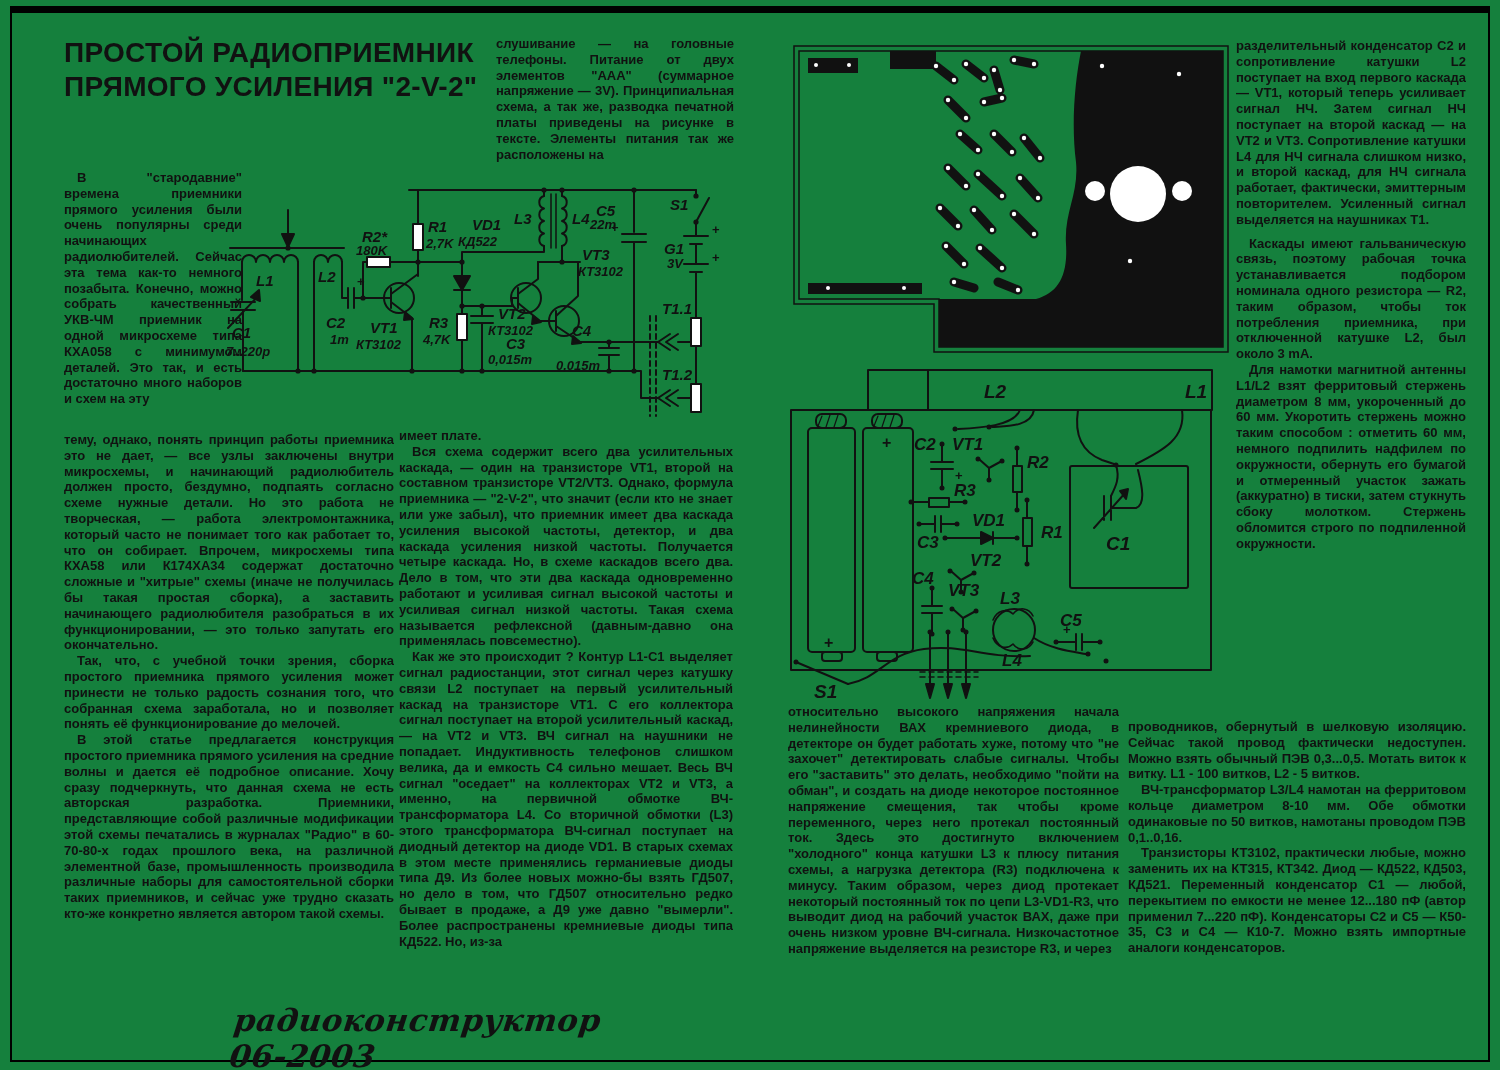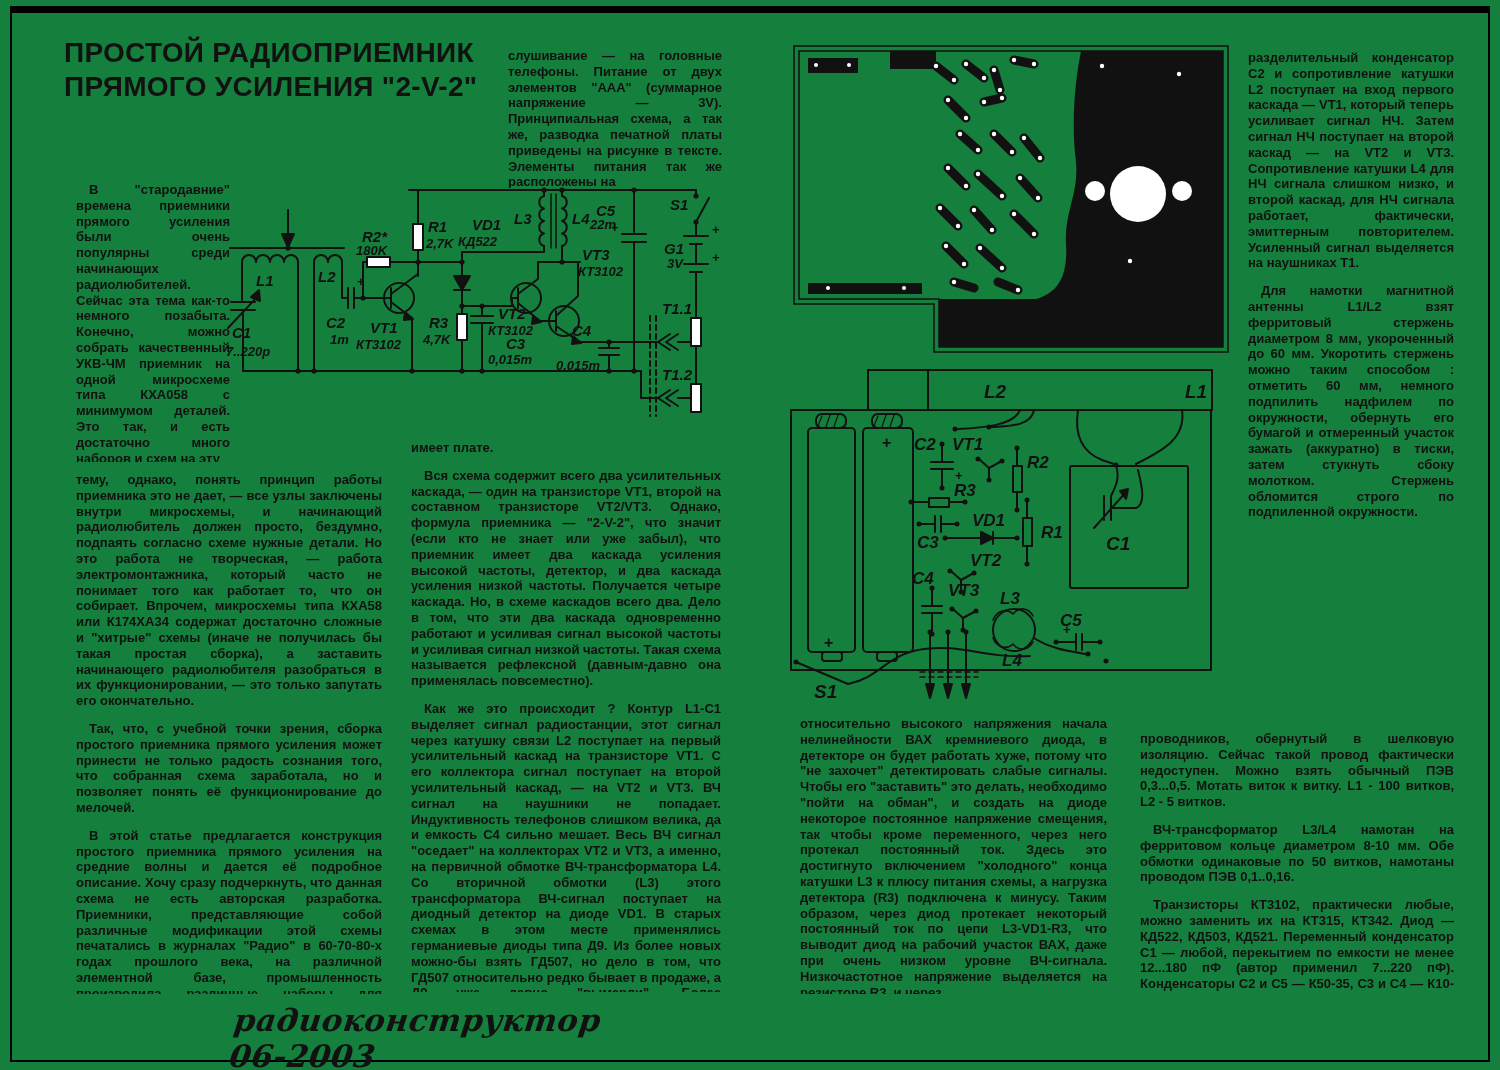--- a/index.html
+++ b/index.html
@@ -3,21 +3,21 @@
 <meta charset="utf-8">
 <style>
   html,body{margin:0;padding:0;background:#fff;}
   #page{position:relative;width:1500px;height:1070px;background:#15803d;color:#111;
         font-family:"Liberation Sans",sans-serif;overflow:hidden;}
   .frame{position:absolute;inset:6px 10px 8px 10px;border:2px solid #000;border-top:7px solid #000;pointer-events:none;}
   .title{position:absolute;left:64px;top:36px;width:446px;font-weight:bold;font-size:28px;
          line-height:34px;letter-spacing:.3px;}
   .tcol{position:absolute;text-align:justify;font-weight:bold;font-size:13px;line-height:15.8px;
         overflow:hidden;hyphens:auto;}
-  .tcol p{margin:12px;}
+  .tcol p{margin:0;}
   .tcol p.ind{text-indent:13px;}
   #col-right p:nth-of-type(2){margin-top:8px;}
   .fig{position:absolute;}
   .w{stroke:#111;stroke-width:2;fill:none;stroke-linecap:round;stroke-linejoin:round;}
   .w15{stroke:#111;stroke-width:1.5;fill:none;}
   .dash{stroke-dasharray:5,4;}
   .dot{fill:#111;}
   .blk{fill:#111;stroke:none;}
   .pad{fill:#fff;stroke:none;}
   .tr{stroke:#111;stroke-width:9;stroke-linecap:round;fill:none;}
@@ -41,38 +41,39 @@
   </div>
 
   <div class="tcol" id="col-intro" style="left:496px;top:36px;width:238px;height:152px">
       <p>слушивание — на головные телефоны. Питание от двух элементов "ААА" (суммарное напряжение — 3V). Принципиальная схема, а так же, разводка печатной платы приведены на рисунке в тексте. Элементы питания так же расположены на</p>
     </div>
 
   <div class="tcol" style="left:64px;top:170px;width:178px;height:292px">
       <p class="ind">В "стародавние" времена приемники прямого усиления были очень популярны среди начинающих радиолюбителей. Сейчас эта тема как-то немного позабыта. Конечно, можно собрать качественный УКВ-ЧМ приемник на одной микросхеме типа КХА058 с минимумом деталей. Это так, и есть достаточно много наборов и схем на эту</p>
     </div>
 
-  <div class="tcol" style="left:64px;top:460px;width:330px;height:534px">
+  <div class="tcol" style="left:64px;top:432px;width:330px;height:534px">
       <p>тему, однако, понять принцип работы приемника это не дает, — все узлы заключены внутри микросхемы, и начинающий радиолюбитель должен просто, бездумно, подпаять согласно схеме нужные детали. Но это работа не творческая, — работа электромонтажника, который часто не понимает того как работает то, что он собирает. Впрочем, микросхемы типа КХА58 или К174ХА34 содержат достаточно сложные и "хитрые" схемы (иначе не получилась бы такая простая сборка), а заставить начинающего радиолюбителя разобраться в их функционировании, — это только запутать его окончательно.</p>
       <p class="ind">Так, что, с учебной точки зрения, сборка простого приемника прямого усиления может принести не только радость сознания того, что собранная схема заработала,  но и позволяет понять её функционирование до мелочей.</p>
       <p class="ind">В этой статье предлагается конструкция простого приемника прямого усиления на средние волны и дается её подробное описание. Хочу сразу подчеркнуть, что данная схема не есть авторская разработка. Приемники, представляющие собой различные модификации этой схемы печатались в журналах "Радио" в 60-70-80-х годах прошлого века, на различной элементной базе, промышленность производила различные наборы для самостоятельной сборки таких приемников, и сейчас уже трудно сказать кто-же конкретно является автором такой схемы.</p>
     </div>
 
   <div class="tcol" style="left:399px;top:428px;width:334px;height:564px">
       <p>имеет плате.</p>
       <p class="ind">Вся схема содержит всего два усилительных каскада, — один на транзисторе VT1, второй на составном транзисторе VT2/VT3. Однако, формула приемника — "2-V-2", что значит (если кто не знает или уже забыл), что приемник имеет два каскада усиления высокой частоты, детектор, и два каскада усиления низкой частоты. Получается четыре каскада. Но, в схеме каскадов всего два. Дело в том, что эти два каскада одновременно работают и усиливая сигнал высокой частоты и усиливая сигнал низкой частоты. Такая схема называется рефлексной (давным-давно она применялась повсеместно).</p>
       <p class="ind">Как же это происходит ? Контур L1-C1 выделяет сигнал радиостанции, этот сигнал через катушку связи L2 поступает на первый усилительный каскад на транзисторе VT1. С его коллектора сигнал поступает на второй усилительный каскад, — на VT2 и VT3. ВЧ сигнал на наушники не попадает. Индуктивность телефонов слишком велика, да и емкость C4 сильно мешает. Весь ВЧ сигнал "оседает" на коллекторах VT2 и VT3, а именно, на первичной обмотке ВЧ-трансформатора L4. Со вторичной обмотки (L3) этого трансформатора ВЧ-сигнал поступает на диодный детектор на диоде VD1. В старых схемах в этом месте применялись германиевые диоды типа Д9. Из более новых можно-бы взять ГД507, но дело в том, что ГД507 относительно редко бывает в продаже, а Д9 уже давно "вымерли". Более распространены кремниевые диоды типа КД522.  Но, из-за</p>
     </div>
 
   <div class="tcol" style="left:788px;top:704px;width:331px;height:290px">
       <p>относительно высокого напряжения начала нелинейности ВАХ кремниевого диода, в детекторе он будет работать хуже, потому что "не захочет" детектировать слабые сигналы. Чтобы его "заставить" это делать, необходимо "пойти на обман", и создать на диоде некоторое постоянное напряжение смещения, так чтобы кроме переменного, через него протекал постоянный ток. Здесь это достигнуто включением "холодного" конца катушки L3 к плюсу питания схемы, а нагрузка детектора (R3) подключена к минусу. Таким образом, через диод протекает некоторый постоянный ток по цепи L3-VD1-R3, что выводит диод на рабочий участок ВАХ, даже при очень низком уровне ВЧ-сигнала. Низкочастотное напряжение выделяется на резисторе R3, и через</p>
     </div>
 
   <div class="tcol" id="col-right" style="left:1236px;top:38px;width:230px;height:682px">
       <p>разделительный конденсатор C2 и сопротивление катушки L2 поступает на вход первого каскада — VT1, который теперь усиливает сигнал НЧ. Затем сигнал НЧ поступает на второй каскад — на VT2 и VT3. Сопротивление катушки L4 для НЧ сигнала слишком низко, и второй каскад, для НЧ сигнала работает, фактически, эмиттерным повторителем. Усиленный сигнал выделяется на наушниках Т1.</p>
+      <p class="ind">Каскады имеют гальваническую связь, поэтому рабочая точка устанавливается подбором номинала одного резистора — R2, таким образом, чтобы ток потребления приемника, при отключенной катушке L2, был около 3 mA.</p>
       <p class="ind">Для намотки магнитной антенны L1/L2 взят ферритовый стержень диаметром 8 мм, укороченный до 60 мм. Укоротить стержень можно таким способом : отметить 60 мм, немного подпилить надфилем по окружности, обернуть его бумагой и отмеренный участок зажать (аккуратно) в тиски, затем стукнуть сбоку молотком. Стержень обломится строго по подпиленной окружности.</p>
     </div>
 
   <div class="tcol" style="left:1128px;top:719px;width:338px;height:276px">
       <p>проводников, обернутый в шелковую изоляцию. Сейчас такой провод фактически недоступен. Можно взять обычный ПЭВ 0,3...0,5. Мотать виток к витку. L1 - 100 витков, L2 - 5 витков.</p>
       <p class="ind">ВЧ-трансформатор L3/L4 намотан на ферритовом кольце диаметром 8-10 мм. Обе обмотки одинаковые по 50 витков, намотаны проводом ПЭВ 0,1..0,16.</p>
       <p class="ind">Транзисторы КТ3102, практически любые, можно заменить их на КТ315, КТ342. Диод — КД522, КД503, КД521. Переменный конденсатор C1 — любой, перекытием по емкости не менее 12...180 пФ (автор применил 7...220 пФ). Конденсаторы C2 и C5 — К50-35, C3 и C4 — К10-7. Можно взять импортные аналоги конденсаторов.</p>
     </div>
 
   <svg class="fig" style="left:226px;top:166px" width="518" height="266" viewBox="0 0 518 266">

